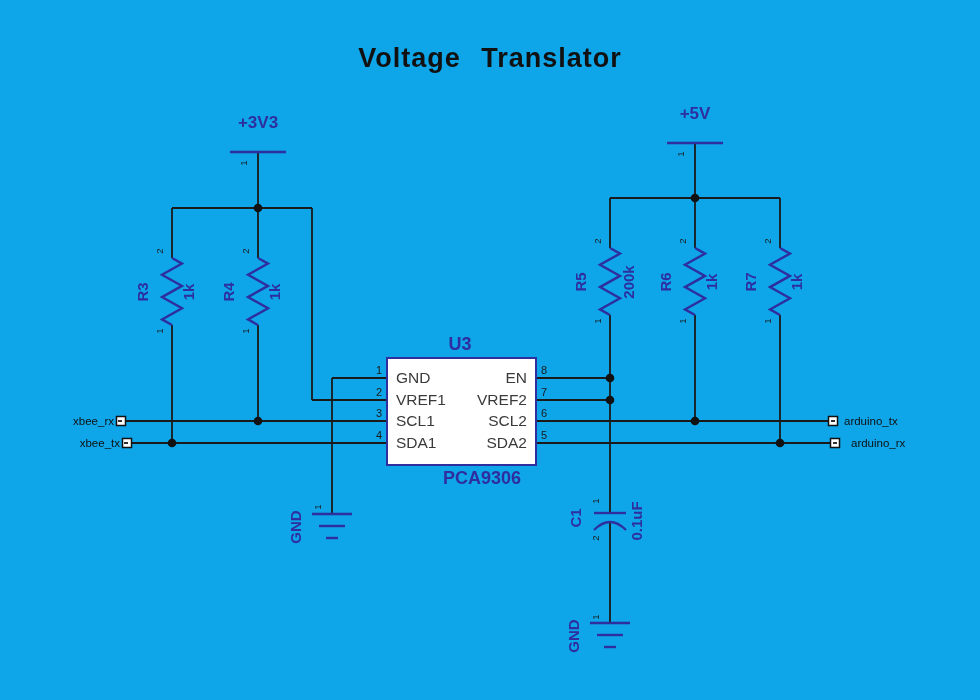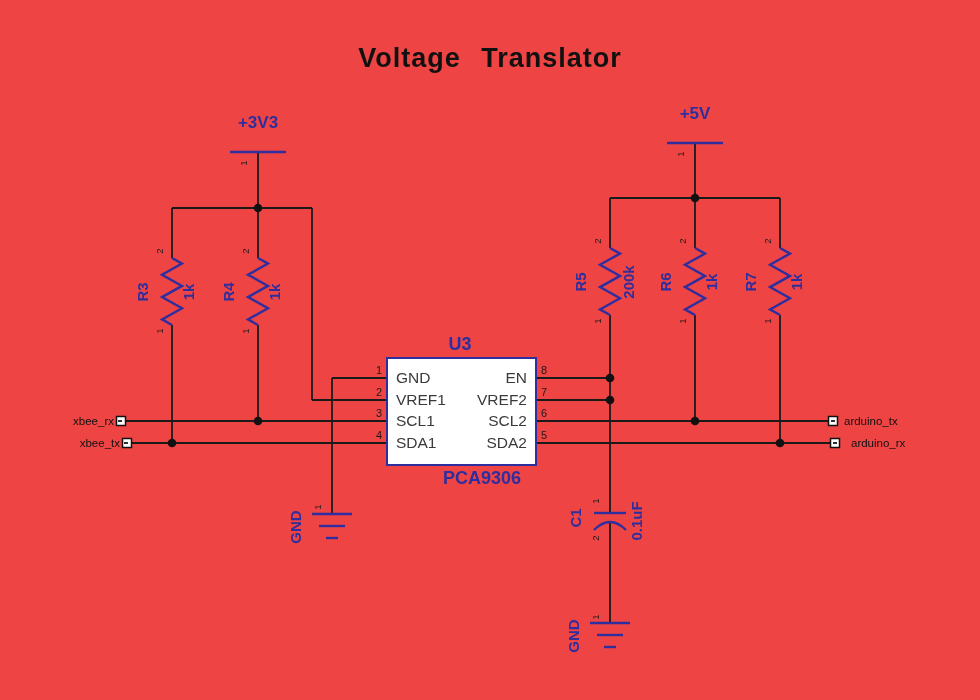--- a/index.html
+++ b/index.html
@@ -1,16 +1,16 @@
 <!DOCTYPE html>
 <html><head>
 <meta charset="utf-8">
 <style>
   html,body{margin:0;padding:0;background:#ffffff;}
-  .page{width:980px;height:700px;position:relative;background:#ef4444;overflow:hidden;}
+  .page{width:980px;height:700px;position:relative;background:#0ea5e9;overflow:hidden;}
   svg{display:block;}
   text{font-family:"Liberation Sans","DejaVu Sans",sans-serif;}
   .t-title{font-size:27px;font-weight:700;fill:#111111;word-spacing:12px;letter-spacing:1px;}
   .t-power{font-size:17px;font-weight:700;fill:#2e2e9e;}
   .t-comp{font-size:15px;font-weight:700;fill:#2e2e9e;}
   .t-ic{font-size:18px;font-weight:700;fill:#2e2e9e;}
   .t-pinname{font-size:15.5px;font-weight:400;fill:#3a3a3a;}
   .t-pinnum{font-size:11px;font-weight:400;fill:#1a1a1a;}
   .t-tiny{font-size:9.5px;font-weight:400;fill:#1a1a1a;}
   .t-net{font-size:11.5px;font-weight:400;fill:#111111;}

